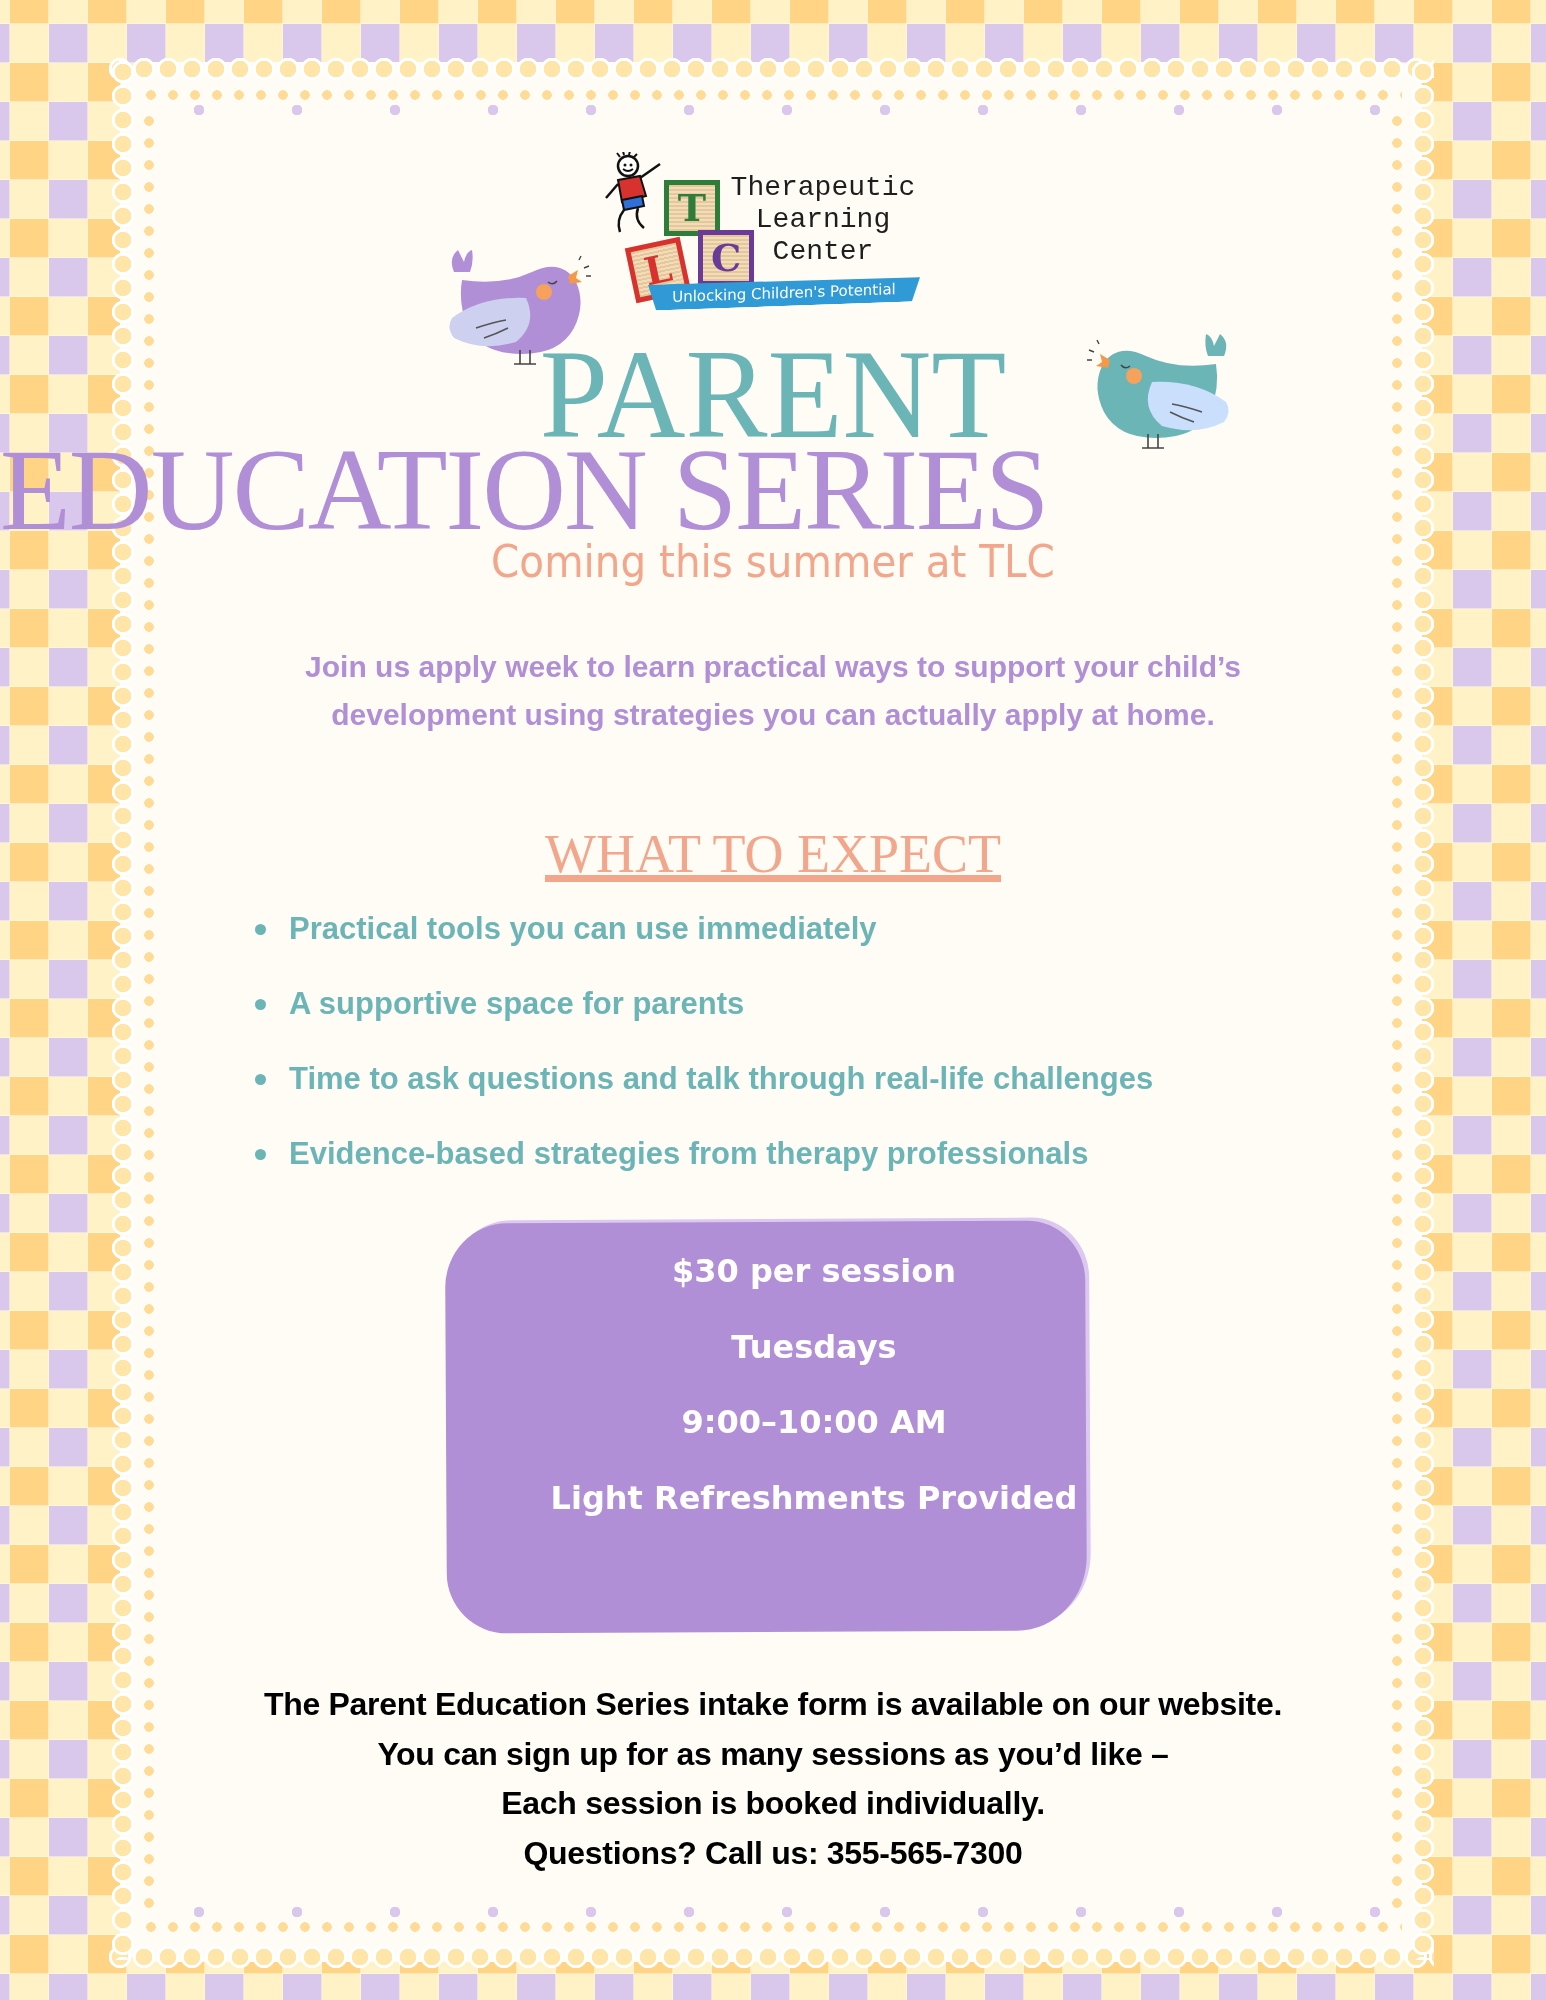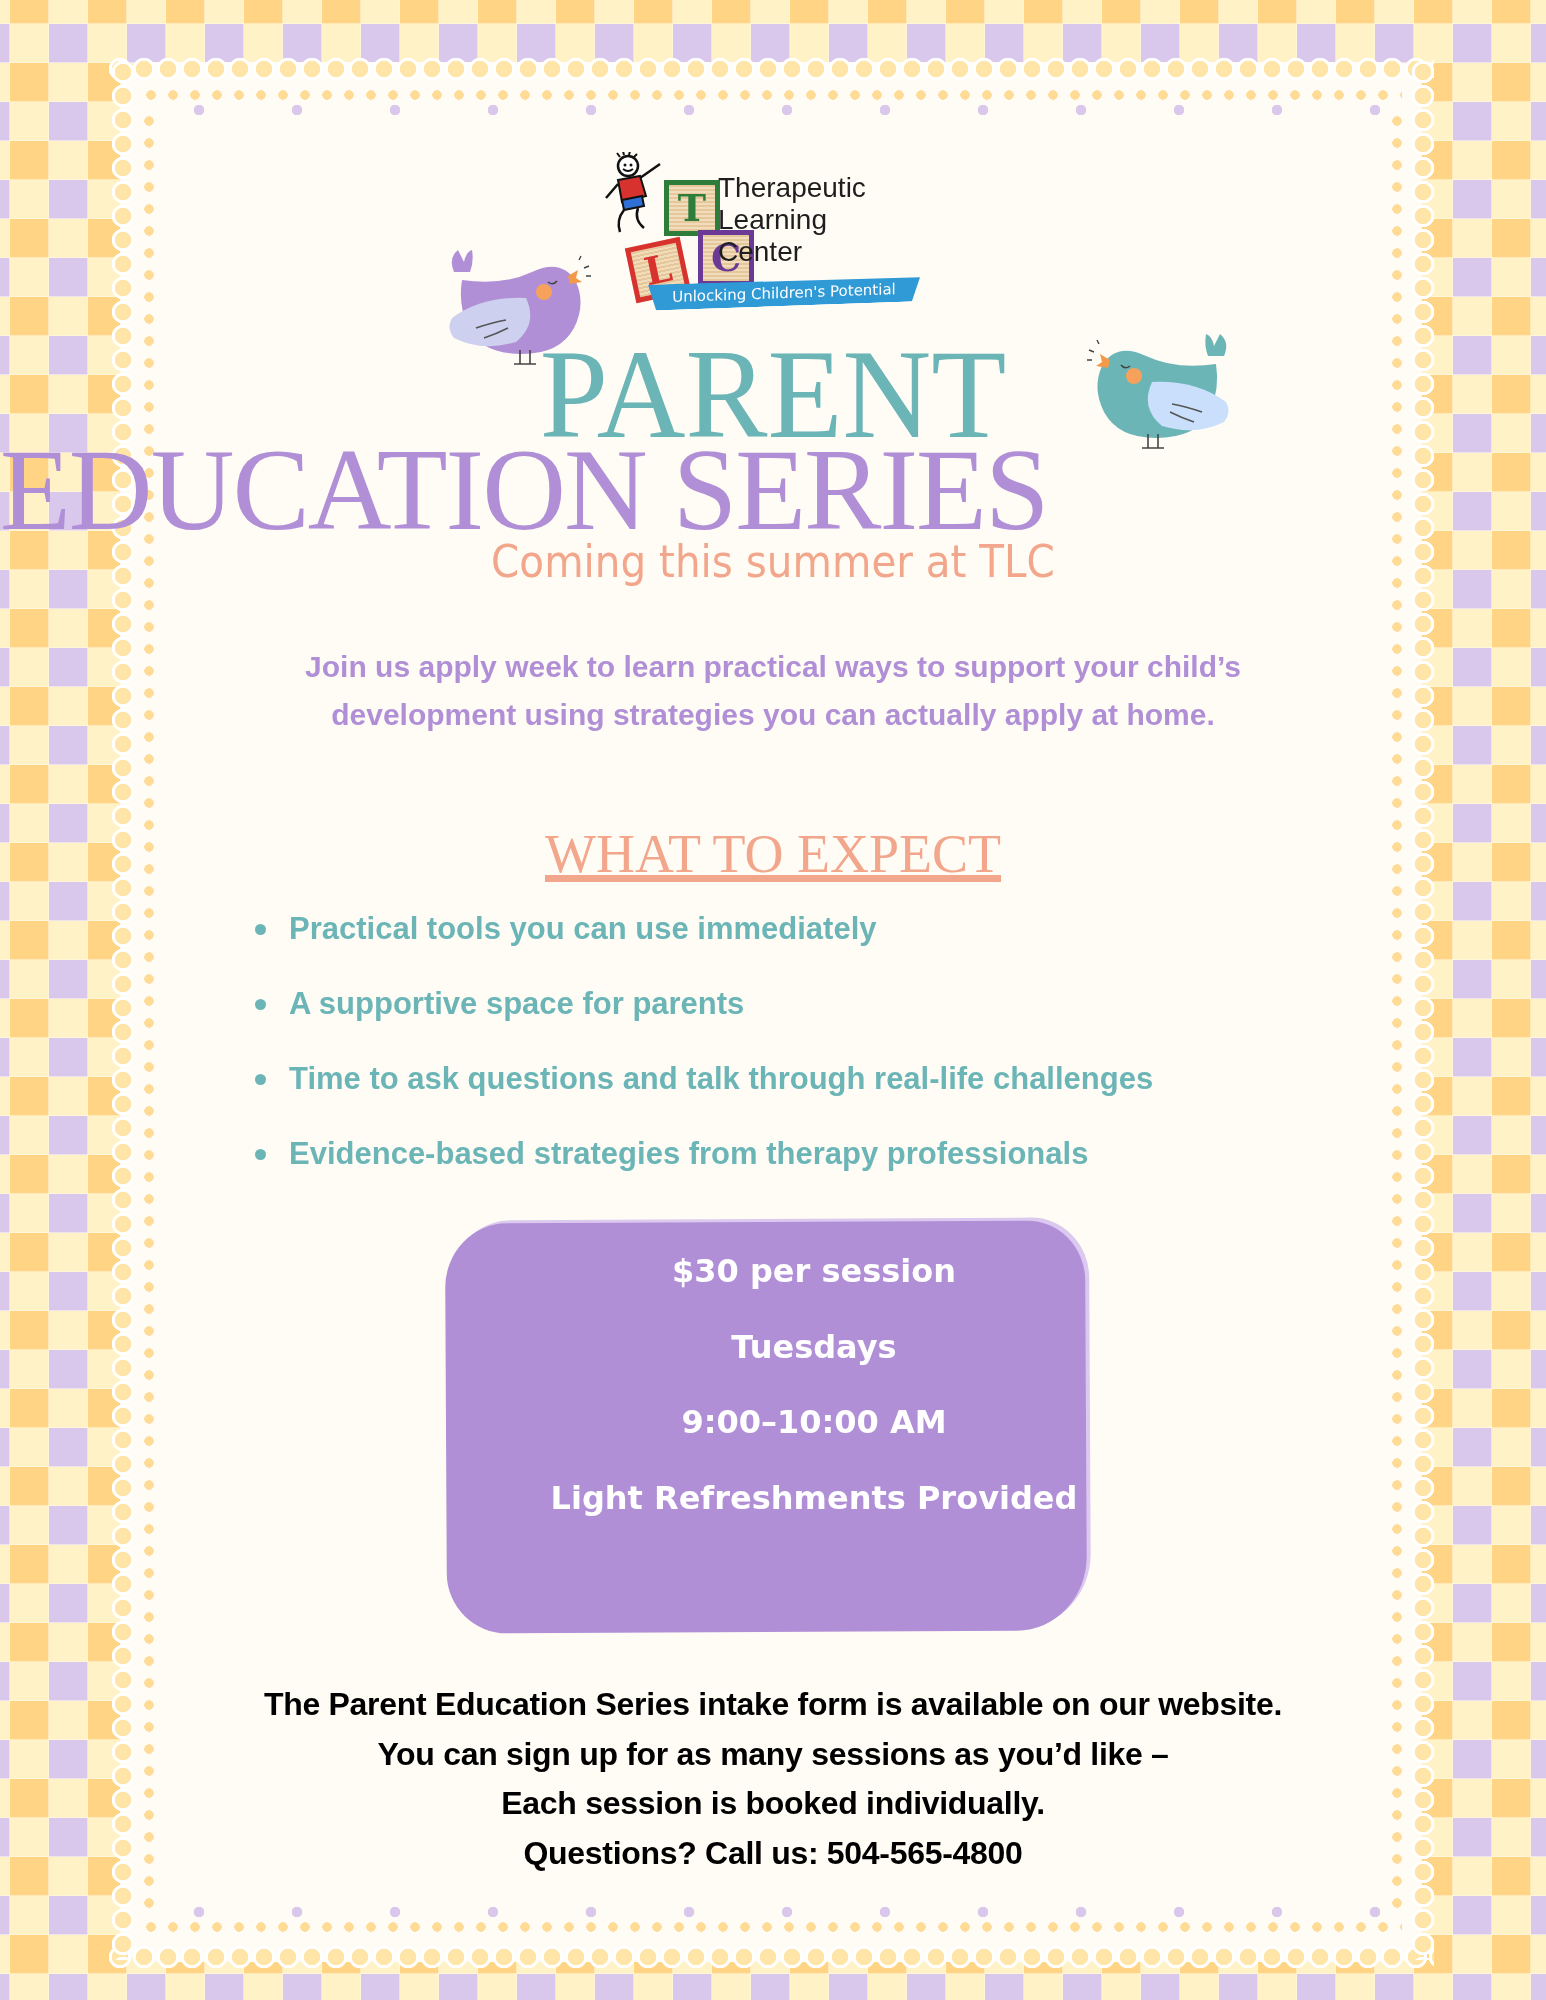--- a/index.html
+++ b/index.html
@@ -82,22 +82,22 @@
     font-family: "DejaVu Serif", serif; font-weight: bold; font-size: 38px;
     display: flex; align-items: center; justify-content: center; line-height: 1;
     background-image: repeating-linear-gradient(0deg, #E6C79A 0 2px, #F1DCBC 2px 4px);
   }
   .logo .block.t { left: 72px; top: 28px; border-color: #2E7D3A; color: #2E7D3A; }
   .logo .block.l { left: 38px; top: 90px; border-color: #D7322E; color: #D7322E; transform: rotate(-12deg); }
   .logo .block.c { left: 106px; top: 78px; border-color: #6B3A97; color: #6B3A97; }
   .logo .kid { position: absolute; left: 12px; top: 0; width: 70px; height: 90px; }
   .logo .name {
     position: absolute; left: 126px; top: 20px; width: 210px;
-    font-family: Liberation Sans, sans-serif; font-size: 28px; line-height: 32px; color: #1E1E1E;
-    text-align: left;
+    font-family: Liberation Mono, monospace; font-size: 28px; line-height: 32px; color: #1E1E1E;
+    text-align: center;
   }
   .logo .tagline {
     position: absolute; left: 56px; top: 128px; width: 272px; height: 26px;
     background: #2F9AD6; color: #FFFFFF; transform: skewY(-2deg);
     font-family: "DejaVu Sans", sans-serif; font-size: 15px; line-height: 26px; text-align: center;
     clip-path: polygon(0 0, 100% 8%, 97% 100%, 3% 100%);
   }
 
   .bird { position: absolute; }
   .bird.purple { left: 432px; top: 240px; width: 160px; height: 128px; }
@@ -247,15 +247,15 @@
     <div>$30 per session</div>
     <div>Tuesdays</div>
     <div>9:00–10:00 AM</div>
     <div>Light Refreshments Provided</div>
   </div>
 
   <div class="footer">
     <div>The Parent Education Series intake form is available on our website.</div>
     <div>You can sign up for as many sessions as you’d like –</div>
     <div>Each session is booked individually.</div>
-    <div>Questions? Call us: 504-565-4800</div>
+    <div>Questions? Call us: 355-565-7300</div>
   </div>
 </div>
 
 </body></html>

